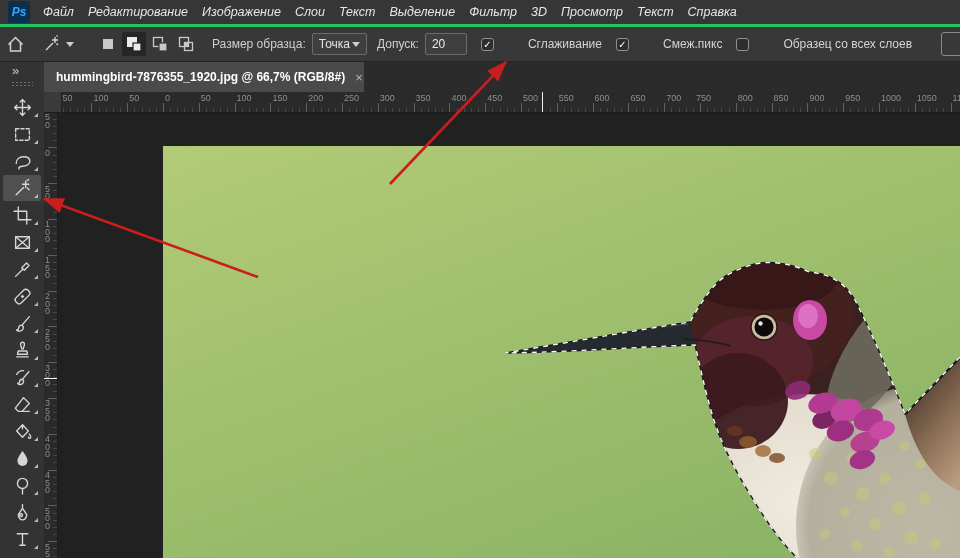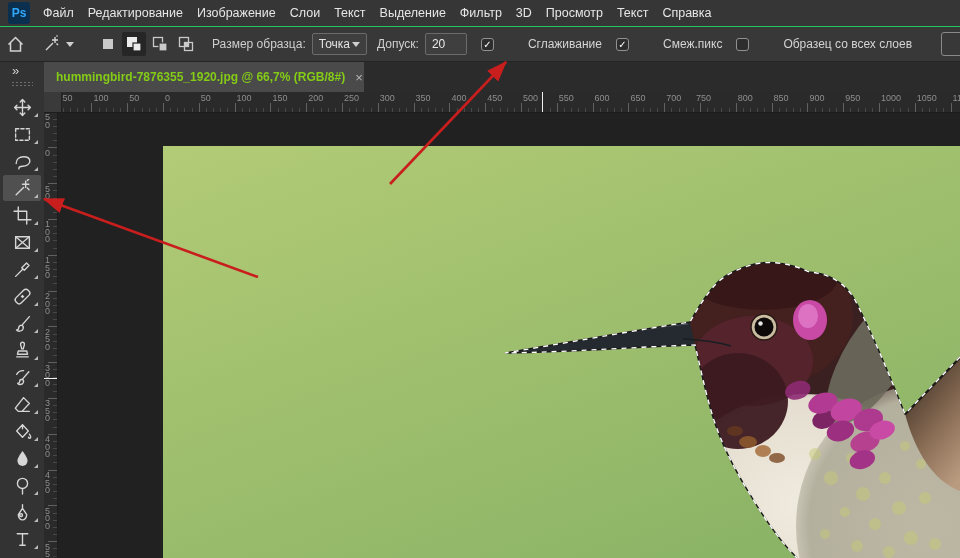--- a/index.html
+++ b/index.html
@@ -3,21 +3,21 @@
 <meta charset="utf-8">
 <style>
   :root{
     --accent-red:#c81e1e; --green-top:#b2cb76; --green-bottom:#8cb466;
   }
   *{box-sizing:border-box; margin:0; padding:0;}
   body{background:#111; font-family:"Liberation Sans","DejaVu Sans",sans-serif;}
   .app{position:relative; width:960px; height:558px; overflow:hidden; background:#212121; color:#dcdcdc;}
 
   
-  .menubar{position:absolute; left:0; top:0; right:0; height:27px; background:#363636; display:flex; align-items:center; border-bottom:1px solid #22c55e;}
+  .menubar{position:absolute; left:0; top:0; right:0; height:27px; background:#363636; display:flex; align-items:center; border-bottom:3px solid #22c55e;font-style:italic;}
   .ps-logo{width:22px; height:22px; margin:0 6px 0 8px; border-radius:3px; background:#0b2f4e; color:#31a8ff; font-weight:bold; font-size:12px; display:flex; align-items:center; justify-content:center;}
   .menu-item{padding:0 7px; font-size:12.5px; color:#e6e6e6; line-height:27px; cursor:default; white-space:nowrap;}
 
   
   .optionsbar{position:absolute; left:0; top:27px; right:0; height:35px; background:#383838; border-bottom:1px solid #242424; display:flex; align-items:center; overflow:hidden;}
   .opt-sep{width:1px; height:24px; background:#4c4c4c; margin:0 7px;}
   .home-btn{width:30px; display:flex; justify-content:center; align-items:center; margin-left:6px;}
   .tool-preset{display:flex; align-items:center; gap:3px; padding:0 4px;}
   .chev-down{width:0; height:0; border-left:4px solid transparent; border-right:4px solid transparent; border-top:5px solid #cfcfcf; margin-left:2px;}
   .mode-group{display:flex; gap:2px; margin:0 4px;}
@@ -36,21 +36,21 @@
   .panel-expand{color:#cfcfcf; font-size:13px; letter-spacing:-1px; padding:2px 0 0 12px; line-height:14px;}
   .grip{width:22px; height:7px; margin:3px 0 6px 11px; background-image:radial-gradient(#6e6e6e 25%, transparent 26%); background-size:4px 3px;}
   .tool-btn{width:38px; height:26px; margin:1px 3px 0 3px; border-radius:2px; position:relative; display:flex; align-items:center; justify-content:center;}
   .tool-btn.active{background:#505050;}
   .tool-btn .flyout{position:absolute; right:3px; bottom:3px; width:0; height:0; border-left:4px solid transparent; border-bottom:4px solid #b9b9b9;}
   .tool-btn svg{stroke:#d6d6d6; fill:none; stroke-width:1.3; stroke-linecap:round; stroke-linejoin:round;}
 
   
   .tabrow{position:absolute; left:44px; top:62px; right:0; height:30px; background:#2b2b2b; display:flex; align-items:stretch;}
   .doc-tab{background:#4a4a4a; display:flex; align-items:center; padding:0 12px; gap:10px; max-width:320px;}
-  .doc-tab .title{font-size:12px; font-weight:bold; color:#84cc16; white-space:nowrap;}
+  .doc-tab .title{font-size:12px; font-weight:bold; color:#ffffff; white-space:nowrap;}
   .doc-tab .close{color:#b5b5b5; font-size:13px;}
 
   
   .ruler-corner{position:absolute; left:44px; top:92px; width:18px; height:21px; background:#3a3a3a; border-right:1px solid #222; border-bottom:1px solid #1c1c1c; background-image:radial-gradient(#6a6a6a 22%, transparent 23%); background-size:4px 4px;}
   .hruler{position:absolute; left:62px; top:92px; right:0; height:21px; background-color:#2a2a2a; border-bottom:1px solid #1c1c1c; overflow:hidden;
     background-image:repeating-linear-gradient(90deg,#606060 0 1px,transparent 1px 35.8px),repeating-linear-gradient(90deg,#484848 0 1px,transparent 1px 7.16px);
     background-size:100% 9px,100% 4px; background-position:-6.4px 100%,-6.4px 100%; background-repeat:no-repeat;}
   .hlabel{position:absolute; top:1px; font-size:9px; color:#8e8e8e; padding-left:2px; white-space:nowrap;}
   .vruler{position:absolute; left:44px; top:113px; width:14px; bottom:0; background-color:#2a2a2a; border-right:1px solid #1c1c1c; overflow:hidden;
     background-image:repeating-linear-gradient(180deg,#606060 0 1px,transparent 1px 35.8px),repeating-linear-gradient(180deg,#484848 0 1px,transparent 1px 7.16px);

